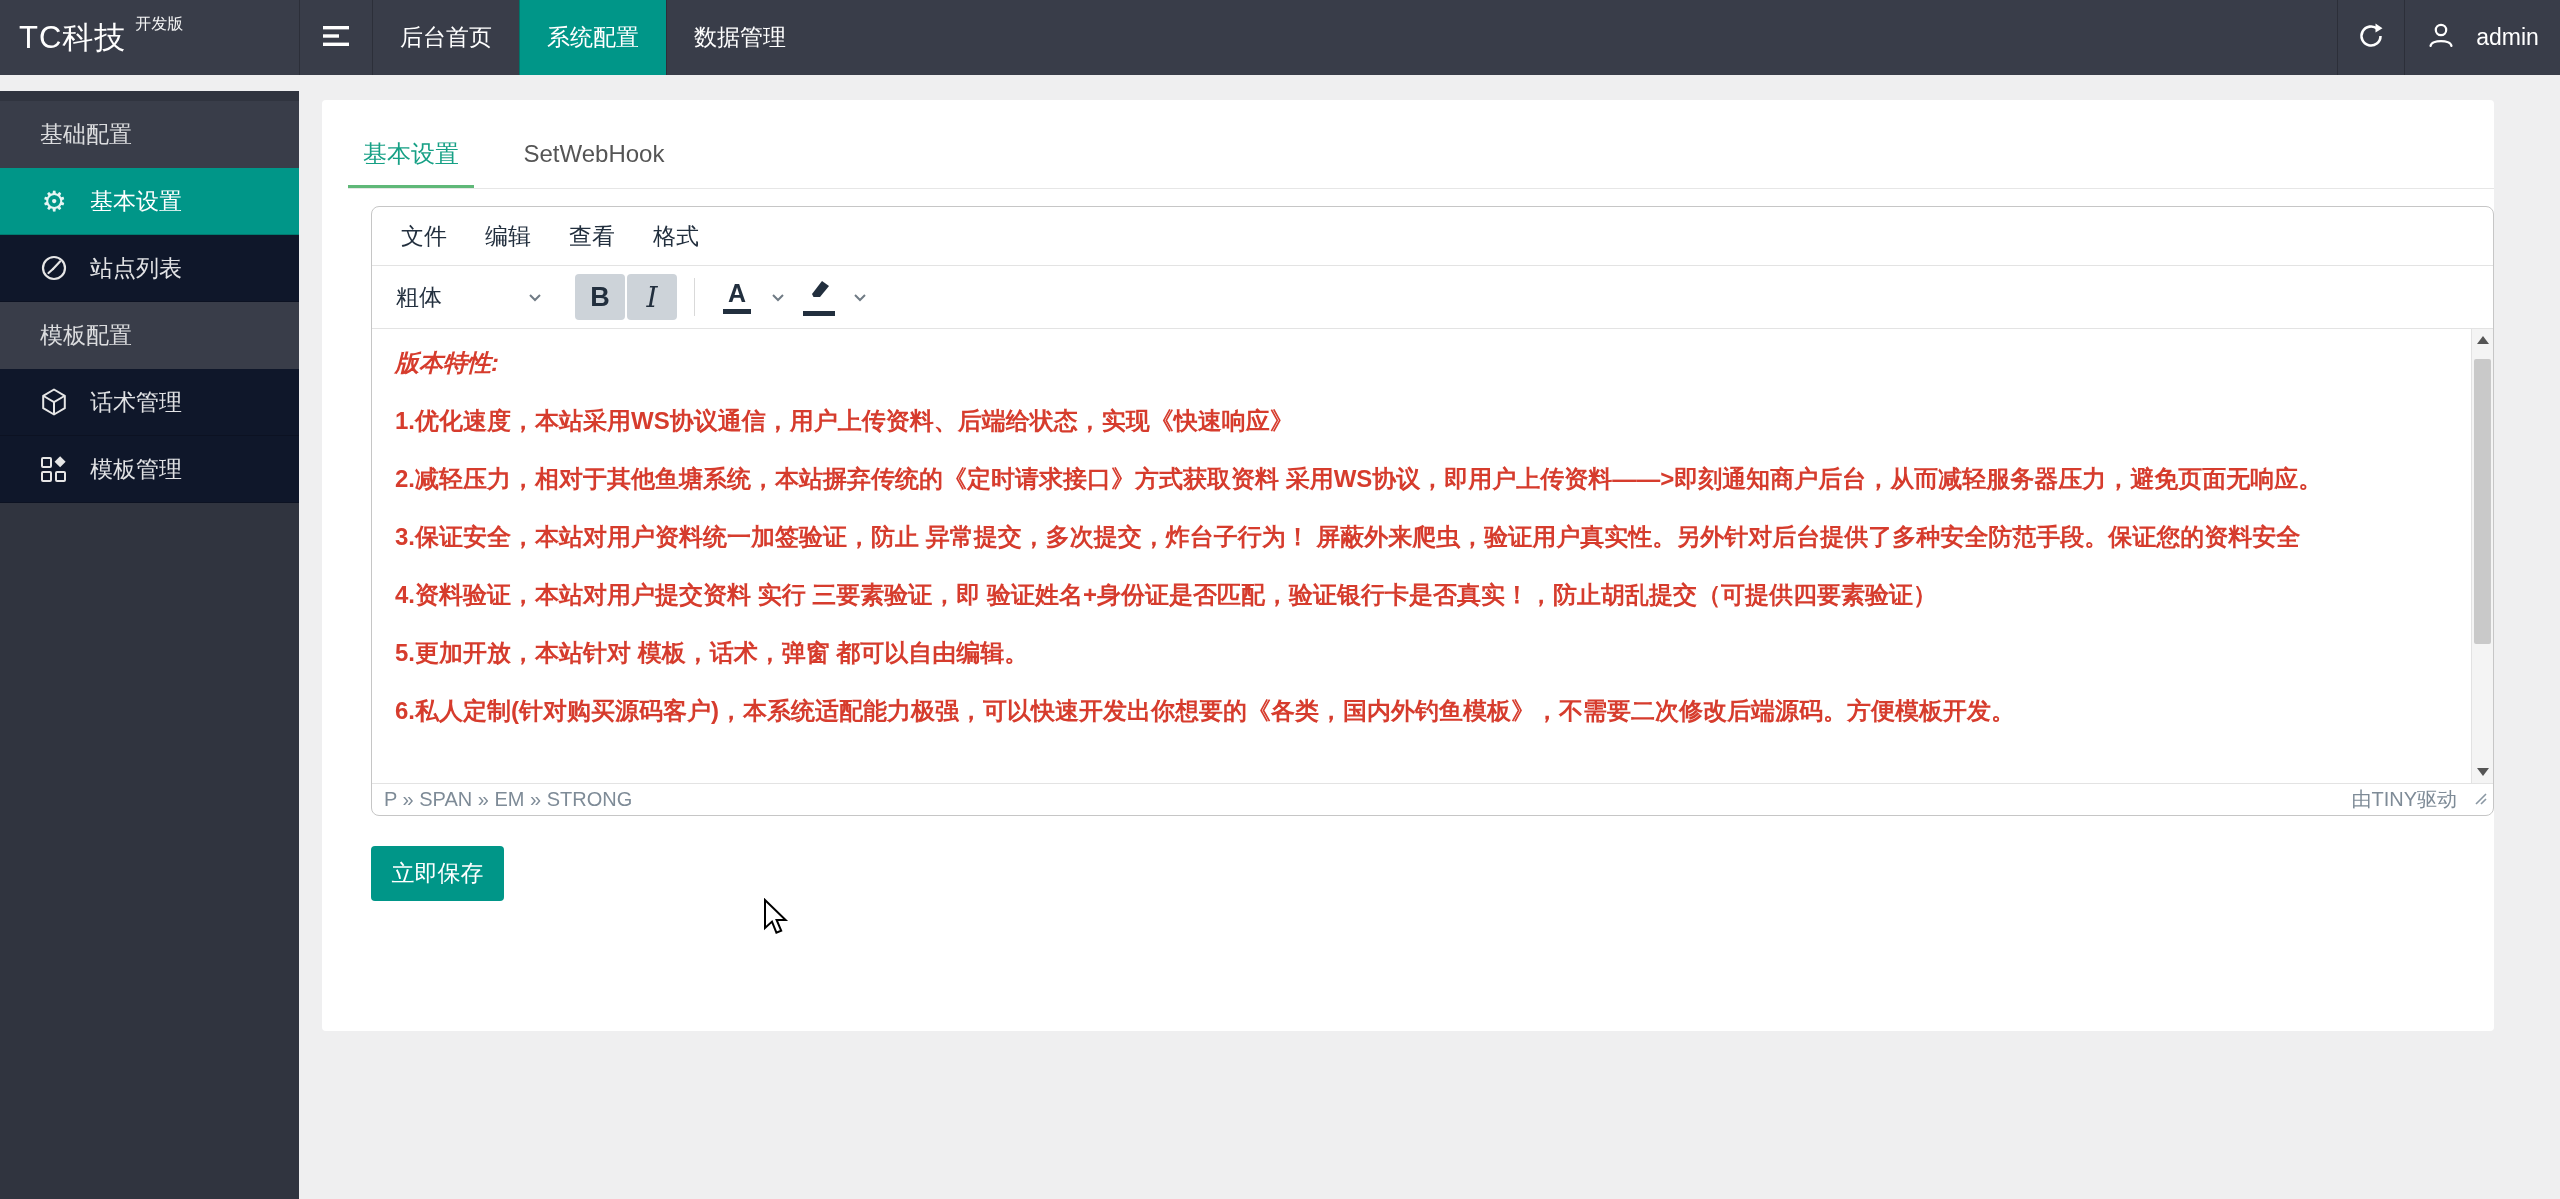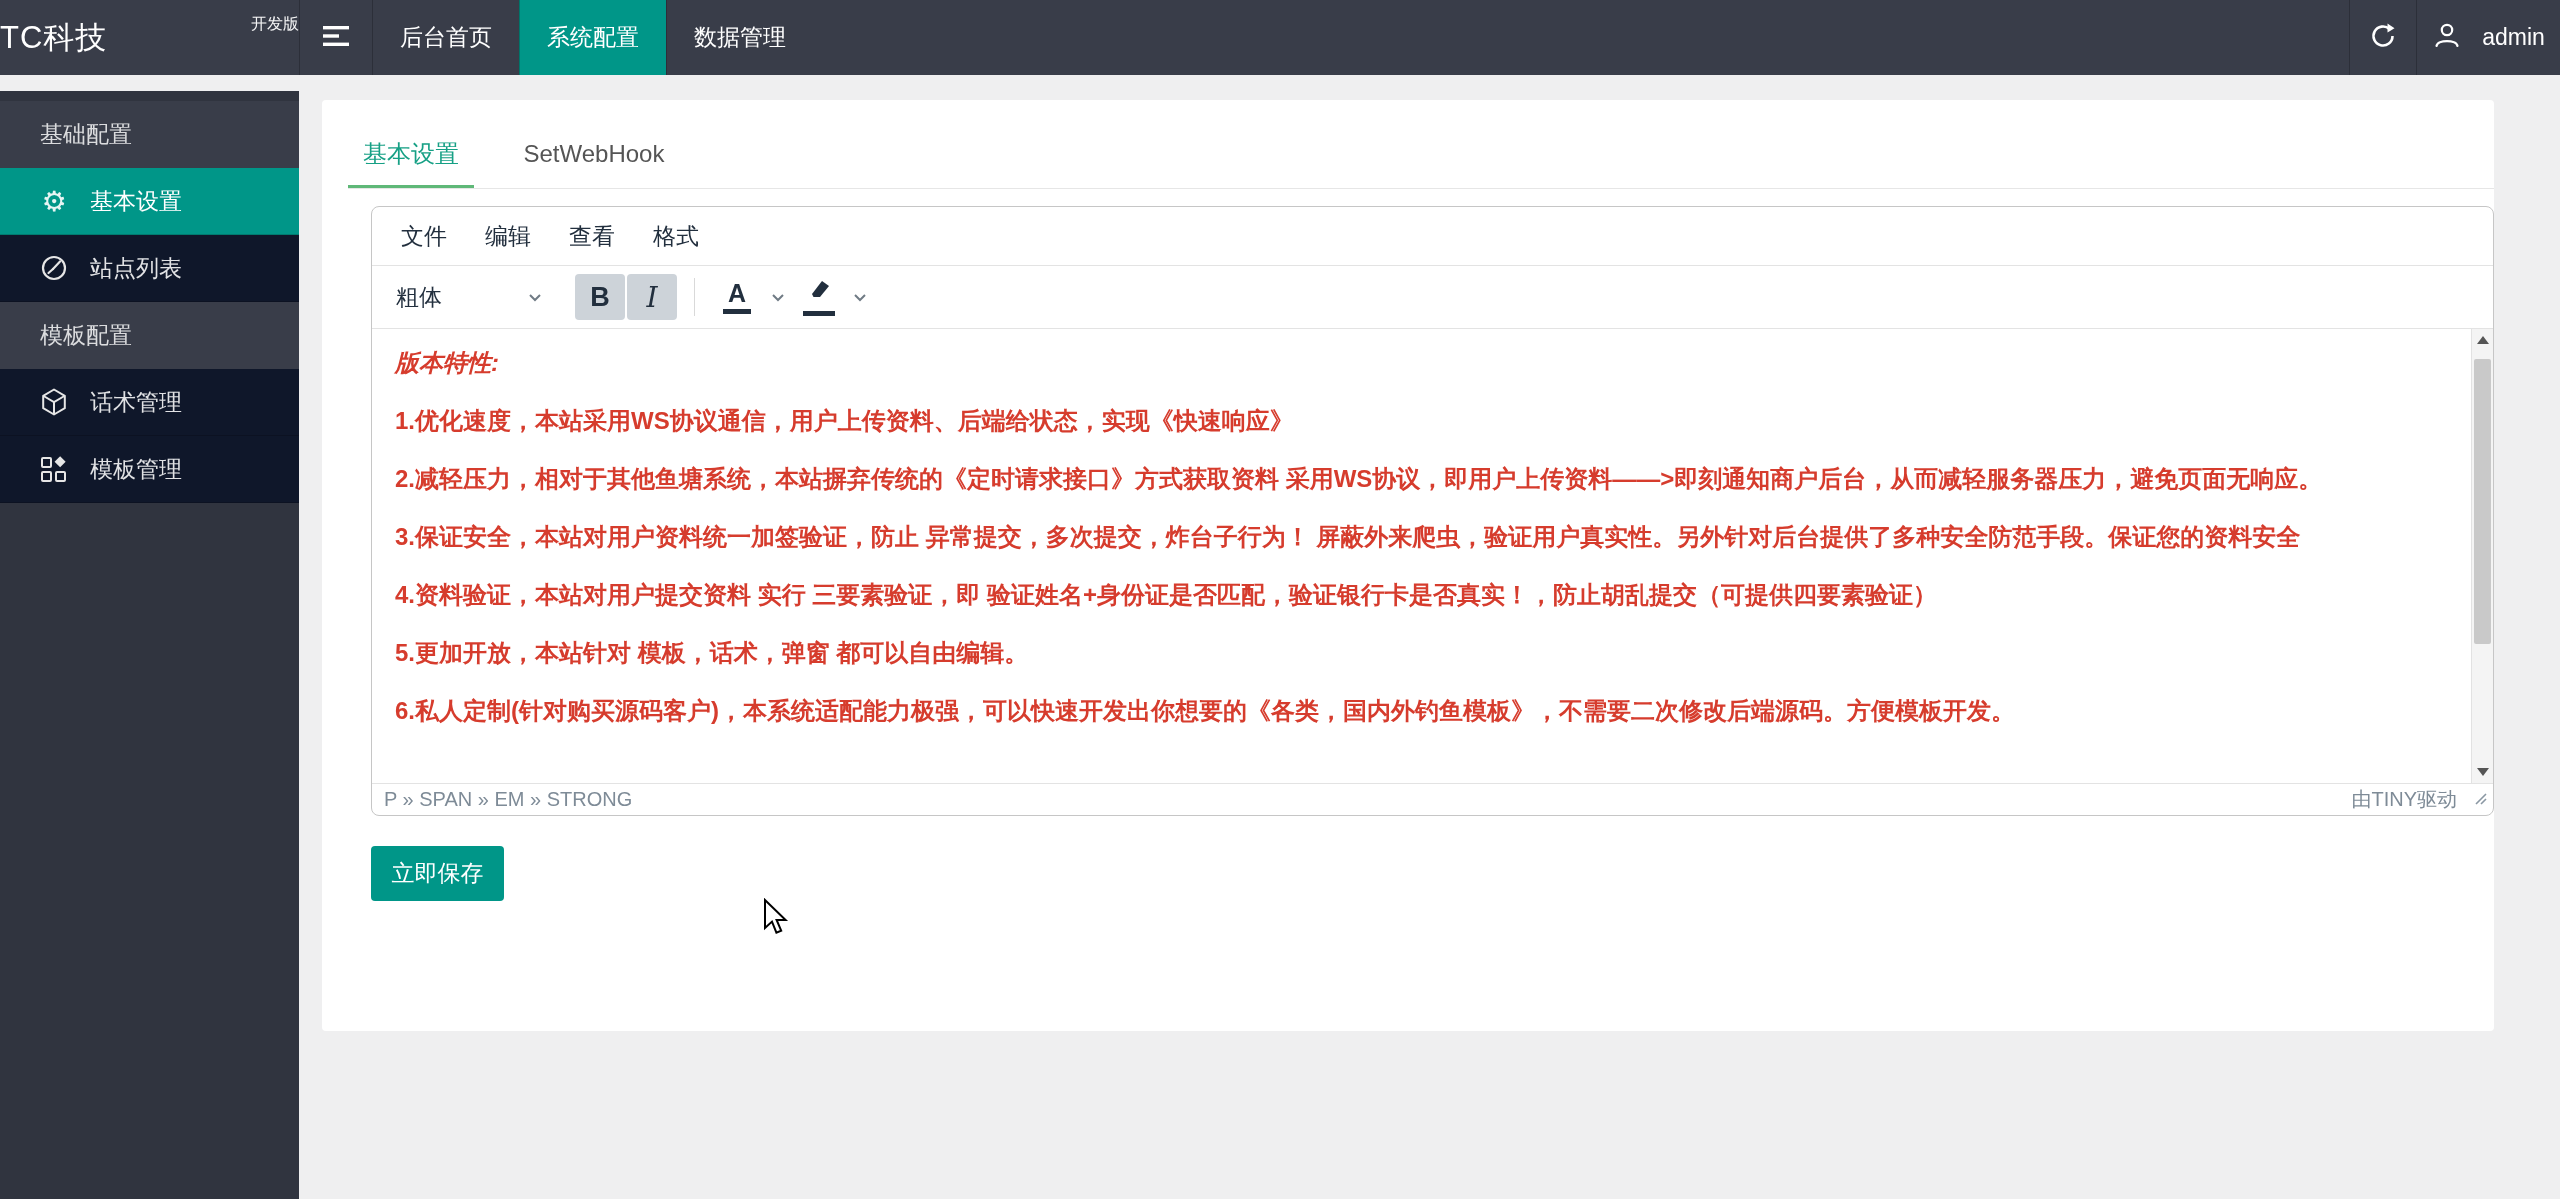--- a/index.html
+++ b/index.html
@@ -1,30 +1,30 @@
 <!DOCTYPE html>
 <html><head>
 <meta charset="utf-8">
 <style>
   * { margin:0; padding:0; box-sizing:border-box; }
   html,body { width:2560px; height:1199px; overflow:hidden; }
   body { font-family:"Liberation Sans","DejaVu Sans",sans-serif; background:#EFEFF0; position:relative; }
 
   
   .header { position:absolute; top:0; left:0; width:2560px; height:75px; background:#393D49; display:flex; align-items:stretch; color:#fff; z-index:5; }
-  .logo-cell { width:299px; display:flex; align-items:center; justify-content:space-between; }
+  .logo-cell { width:299px; display:flex; align-items:center; justify-content:flex-start;padding-left:19px; }
   .logo-text { font-size:31px; color:#fff; letter-spacing:1px; }
   .logo-badge { font-size:16px; color:#fff; opacity:.95; margin-left:9px; align-self:flex-start; margin-top:14px; }
   .hd-cell { display:flex; align-items:center; justify-content:center; border-left:1px solid rgba(0,0,0,.22); }
   .hamburger-cell { width:73px; }
   .hd-tab { width:147px; font-size:23px; cursor:pointer; }
   .hd-tab.active { background:#009688; }
   .hd-right { margin-left:auto; display:flex; align-items:stretch; }
   .refresh-cell { width:67px; display:flex; align-items:center; justify-content:center; border-left:1px solid rgba(0,0,0,.22); }
-  .user-cell { width:144px; display:flex; align-items:center; justify-content:center; gap:20px; font-size:23px; border-left:1px solid rgba(0,0,0,.22); }
+  .user-cell { width:156px; display:flex; align-items:center; justify-content:center; gap:20px; font-size:23px; border-left:1px solid rgba(0,0,0,.22); }
 
   
   .sidebar { position:absolute; top:91px; left:0; width:299px; height:1124px; background:#30343F; padding-top:10px; }
   .side-group-title { height:67px; line-height:67px; padding-left:40px; font-size:23px; color:rgba(255,255,255,.82); background:#393D49; cursor:pointer; }
   .side-item { height:67px; display:flex; align-items:center; padding-left:38px; gap:20px; font-size:23px; color:rgba(255,255,255,.88); background:#0f172a; border-bottom:1px solid rgba(0,0,0,.18); cursor:pointer; }
   .side-item.active { background:#009688; color:#fff; }
   .side-icon { width:32px; height:32px; display:flex; align-items:center; justify-content:center; font-size:28px; color:rgba(255,255,255,.9); }
 
   
   .main { position:absolute; top:75px; left:299px; width:2261px; height:1124px; background:#EFEFF0; }

